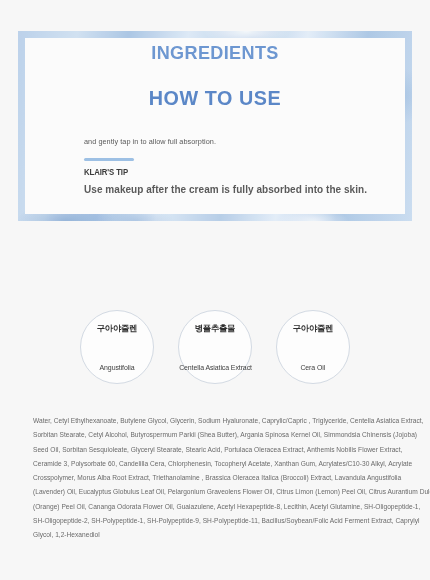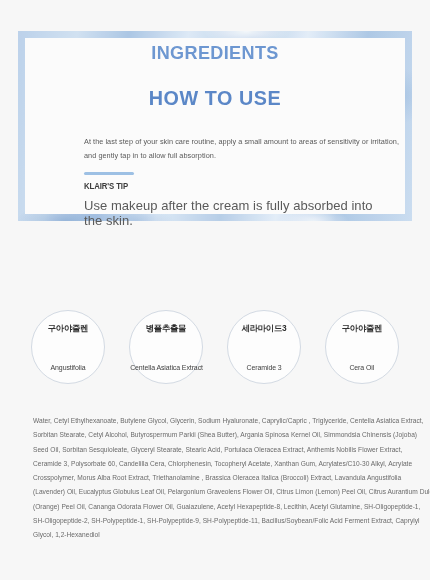--- a/index.html
+++ b/index.html
@@ -84,22 +84,23 @@
     color: #3b3b3b;
     font-size: 8.2px;
     font-weight: bold;
     letter-spacing: -.1px;
     transform: scaleX(.95);
     transform-origin: left;
   }
   .tip-body {
     margin: 7px 0 0 43px;
     color: #5a5a5a;
-    font-size: 13px;
+    font-size: 10px;
     letter-spacing: .05px;
+    font-weight: bold;
   }
 
   
   .ing-title {
     margin-top: 42px;
     text-align: center;
     color: #6d97d1;
     font-size: 19px;
     font-weight: bold;
     letter-spacing: .4px;
@@ -158,43 +159,38 @@
   .ing-list div { white-space: nowrap; }
 </style>
 </head>
 <body>
 
 <div class="howto-wrap">
   <div class="frame"></div>
   <div class="howto-content">
     <div class="howto-title">HOW TO USE</div>
     <div class="howto-body">
-      <div>At the last step of your skin care routine, apply a small amount to areas of sensitivity or irritation,</div>
       <div>and gently tap in to allow full absorption.</div>
     </div>
     <div class="tip-rule"></div>
     <div class="tip-title">KLAIR'S TIP</div>
     <div class="tip-body">Use makeup after the cream is fully absorbed into the skin.</div>
   </div>
 </div>
 
 <div class="ing-title">INGREDIENTS</div>
 
 <div class="circle-row">
   <div class="circle">
     <span class="ko">구아야줄렌</span>
     <span class="en">Angustifolia</span>
   </div>
   <div class="circle">
     <span class="ko">병풀추출물</span>
     <span class="en">Centella Asiatica Extract</span>
-  </div>
-  <div class="circle">
-    <span class="ko">세라마이드3</span>
-    <span class="en">Ceramide 3</span>
   </div>
   <div class="circle">
     <span class="ko">구아야줄렌</span>
     <span class="en">Cera Oil</span>
   </div>
 </div>
 
 <div class="ing-list">
   <div>Water, Cetyl Ethylhexanoate, Butylene Glycol, Glycerin, Sodium Hyaluronate, Caprylic/Capric , Triglyceride, Centella Asiatica Extract,</div>
   <div>Sorbitan Stearate, Cetyl Alcohol, Butyrospermum Parkii (Shea Butter), Argania Spinosa Kernel Oil, Simmondsia Chinensis (Jojoba)</div>

